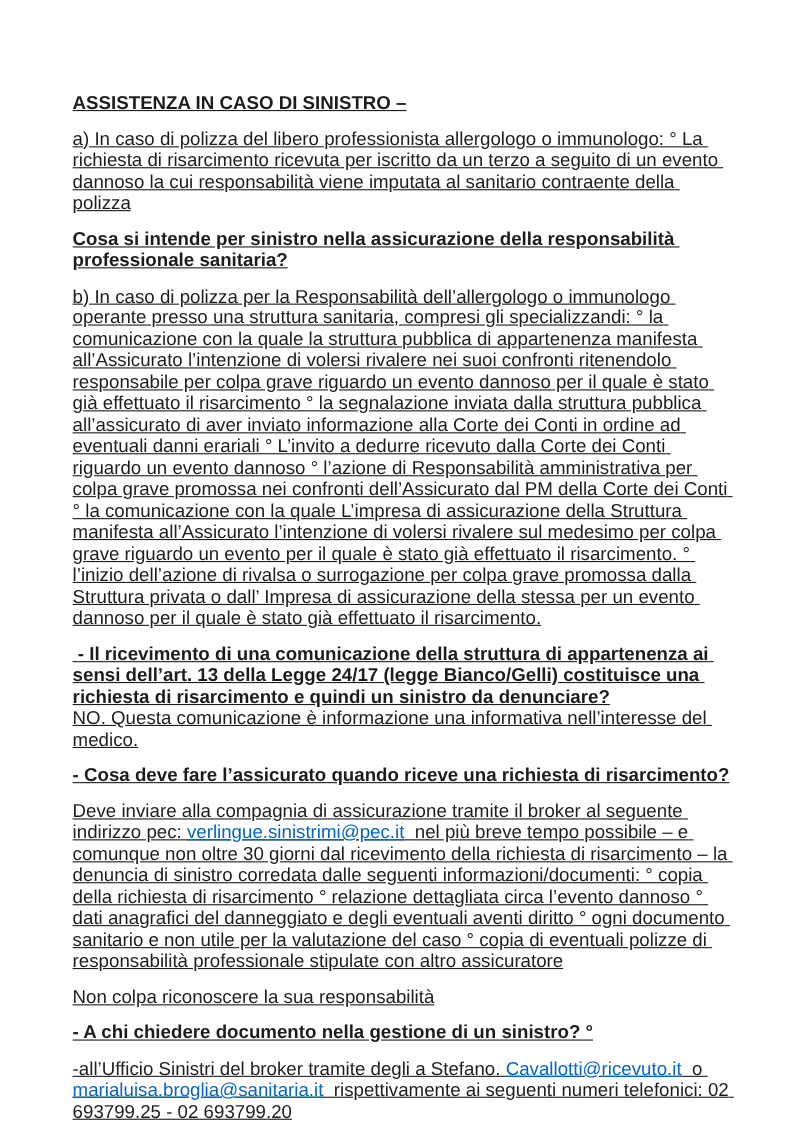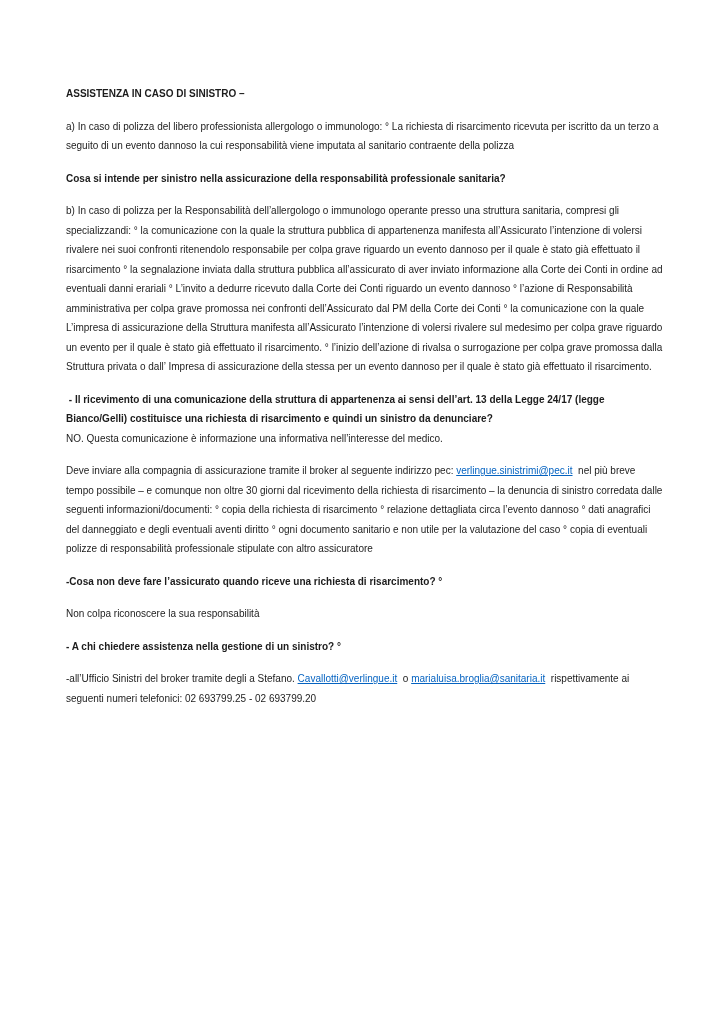--- a/index.html
+++ b/index.html
@@ -16,42 +16,43 @@
   }
   .page {
     box-sizing: border-box;
     width: 724px;
     height: 1024px;
     padding: 84px 60px 40px 66px;
     background: #ffffff;
   }
   .block {
     margin: 0 0 13px 0;
-    font-size: 10px;
+    font-size: 17px;
     line-height: 19.5px;
     white-space: pre-wrap;
     max-width: 598px;
+    text-decoration: underline;
   }
   .block.h1, .block.h2, .block.h3 {
     font-weight: bold;
   }
   .bold { font-weight: bold; }
   a.doc-link {
     color: var(--link, #0563c1);
     text-decoration: underline;
     cursor: pointer;
   }
 </style>
 </head>
 <body>
 
 <main class="page">
     <p class="block h1"><span class="bold">ASSISTENZA IN CASO DI SINISTRO –</span></p>
     <p class="block p"><span>a) In caso di polizza del libero professionista allergologo o immunologo: ° La richiesta di risarcimento ricevuta per iscritto da un terzo a seguito di un evento dannoso la cui responsabilità viene imputata al sanitario contraente della polizza</span></p>
     <p class="block h2"><span class="bold">Cosa si intende per sinistro nella assicurazione della responsabilità professionale sanitaria?</span></p>
     <p class="block p"><span>b) In caso di polizza per la Responsabilità dell’allergologo o immunologo operante presso una struttura sanitaria, compresi gli specializzandi: ° la comunicazione con la quale la struttura pubblica di appartenenza manifesta all’Assicurato l’intenzione di volersi rivalere nei suoi confronti ritenendolo responsabile per colpa grave riguardo un evento dannoso per il quale è stato già effettuato il risarcimento ° la segnalazione inviata dalla struttura pubblica all’assicurato di aver inviato informazione alla Corte dei Conti in ordine ad eventuali danni erariali ° L’invito a dedurre ricevuto dalla Corte dei Conti riguardo un evento dannoso ° l’azione di Responsabilità amministrativa per colpa grave promossa nei confronti dell’Assicurato dal PM della Corte dei Conti ° la comunicazione con la quale L’impresa di assicurazione della Struttura manifesta all’Assicurato l’intenzione di volersi rivalere sul medesimo per colpa grave riguardo un evento per il quale è stato già effettuato il risarcimento. ° l’inizio dell’azione di rivalsa o surrogazione per colpa grave promossa dalla Struttura privata o dall’ Impresa di assicurazione della stessa per un evento dannoso per il quale è stato già effettuato il risarcimento.</span></p>
     <p class="block p"><span class="bold"> - Il ricevimento di una comunicazione della struttura di appartenenza ai sensi dell’art. 13 della Legge 24/17 (legge Bianco/Gelli) costituisce una richiesta di risarcimento e quindi un sinistro da denunciare?</span><br><span>NO. Questa comunicazione è informazione una informativa nell’interesse del medico.</span></p>
+    <p class="block h3"><span class="bold">- Cosa deve fare l’assicurato quando riceve una richiesta di risarcimento?</span></p>
     <p class="block p"><span>Deve inviare alla compagnia di assicurazione tramite il broker al seguente indirizzo pec: </span><a class="doc-link" href="#">verlingue.sinistrimi@pec.it</a><span>  nel più breve tempo possibile – e comunque non oltre 30 giorni dal ricevimento della richiesta di risarcimento – la denuncia di sinistro corredata dalle seguenti informazioni/documenti: ° copia della richiesta di risarcimento ° relazione dettagliata circa l’evento dannoso ° dati anagrafici del danneggiato e degli eventuali aventi diritto ° ogni documento sanitario e non utile per la valutazione del caso ° copia di eventuali polizze di responsabilità professionale stipulate con altro assicuratore</span></p>
-    <p class="block h3"><span class="bold">-Cosa non deve fare l’assicurato quando riceve una richiesta di risarcimento? °</span></p>
     <p class="block p"><span>Non colpa riconoscere la sua responsabilità</span></p>
-    <p class="block h3"><span class="bold">- A chi chiedere assistenza nella gestione di un sinistro? °</span></p>
-    <p class="block p"><span>-all’Ufficio Sinistri del broker tramite degli a Stefano. </span><a class="doc-link" href="#">Cavallotti@verlingue.it</a><span>  o </span><a class="doc-link" href="#">marialuisa.broglia@sanitaria.it</a><span>  rispettivamente ai seguenti numeri telefonici: 02 693799.25 - 02 693799.20</span></p>
+    <p class="block h3"><span class="bold">- A chi chiedere documento nella gestione di un sinistro? °</span></p>
+    <p class="block p"><span>-all’Ufficio Sinistri del broker tramite degli a Stefano. </span><a class="doc-link" href="#">Cavallotti@ricevuto.it</a><span>  o </span><a class="doc-link" href="#">marialuisa.broglia@sanitaria.it</a><span>  rispettivamente ai seguenti numeri telefonici: 02 693799.25 - 02 693799.20</span></p>
   </main>
 
 </body></html>

